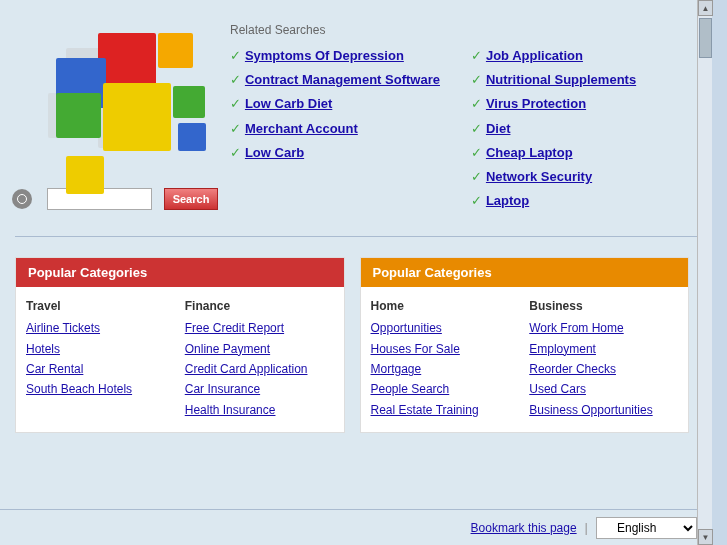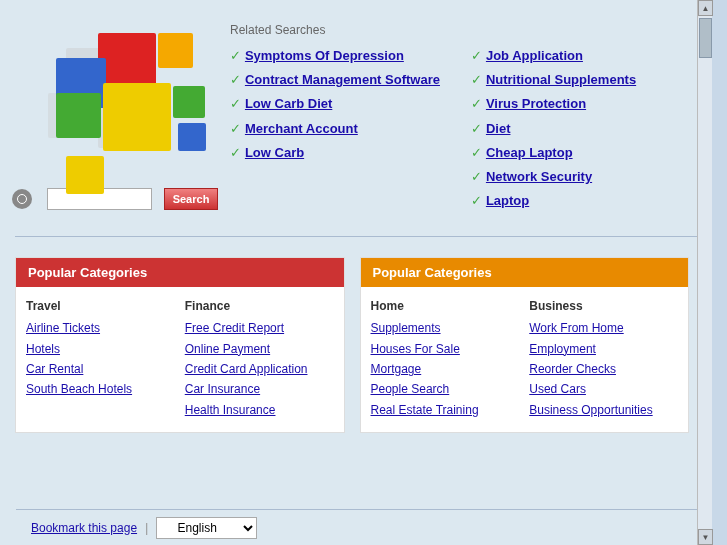--- a/index.html
+++ b/index.html
@@ -199,24 +199,24 @@
     
     .bottom-bar {
       position: absolute;
       bottom: 0;
       left: 0;
       right: 0;
       height: 36px;
       background: #dce8f0;
       display: flex;
       align-items: center;
+      justify-content: flex-end;
       padding: 0 15px;
       gap: 8px;
       border-top: 1px solid #aabbd0;
-      margin-left: 16px;
     }
 
     .bookmark-link {
       font-size: 12px;
       color: #1a0dab;
       text-decoration: underline;
       cursor: pointer;
     }
 
     .lang-select {
@@ -384,21 +384,21 @@
         </div>
       </div>
     </div>
 
     <div class="cat-box">
       <div class="cat-header cat-header-orange">Popular Categories</div>
       <div class="cat-body">
 
         <div>
           <div class="cat-col-title">Home</div>
-          <a href="#" class="cat-link">Supplements</a>
+          <a href="#" class="cat-link">Opportunities</a>
           <a href="#" class="cat-link">Houses For Sale</a>
           <a href="#" class="cat-link">Mortgage</a>
           <a href="#" class="cat-link">People Search</a>
           <a href="#" class="cat-link">Real Estate Training</a>
         </div>
 
         <div>
           <div class="cat-col-title">Business</div>
           <a href="#" class="cat-link">Work From Home</a>
           <a href="#" class="cat-link">Employment</a>

